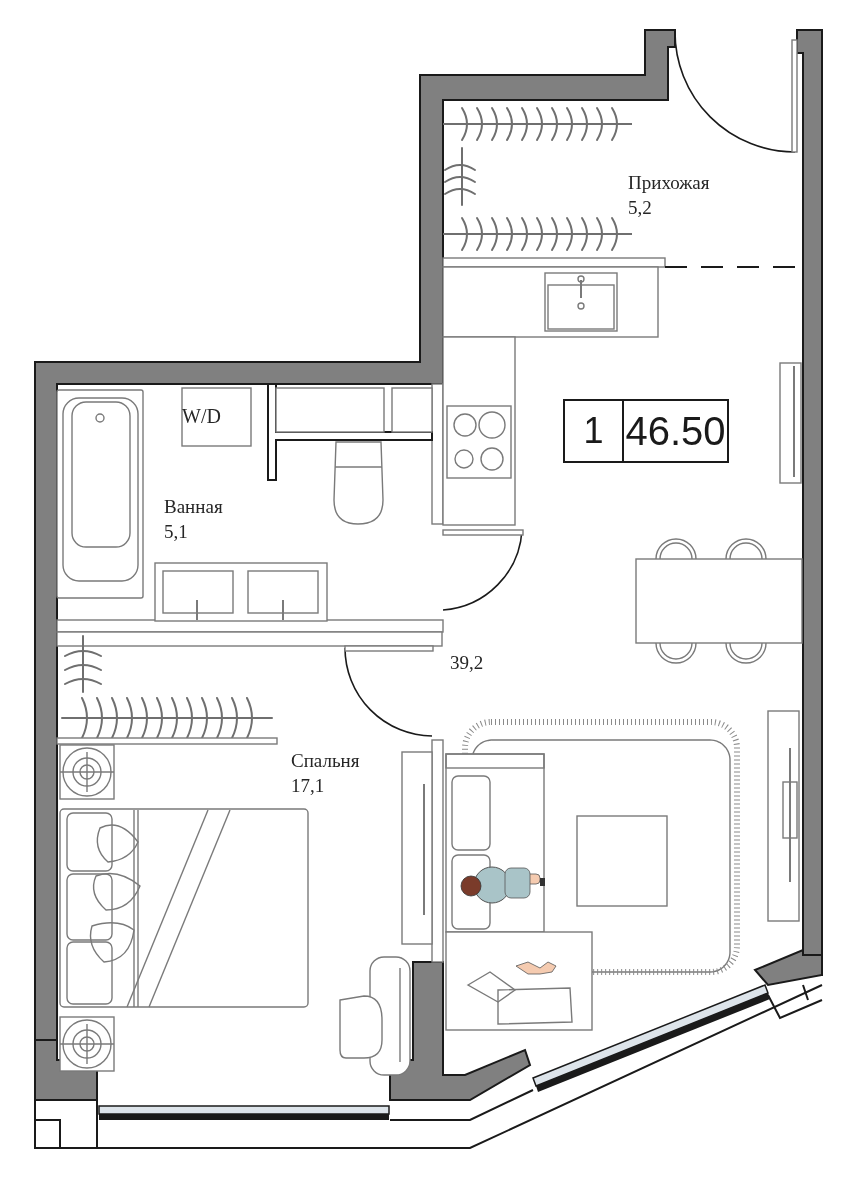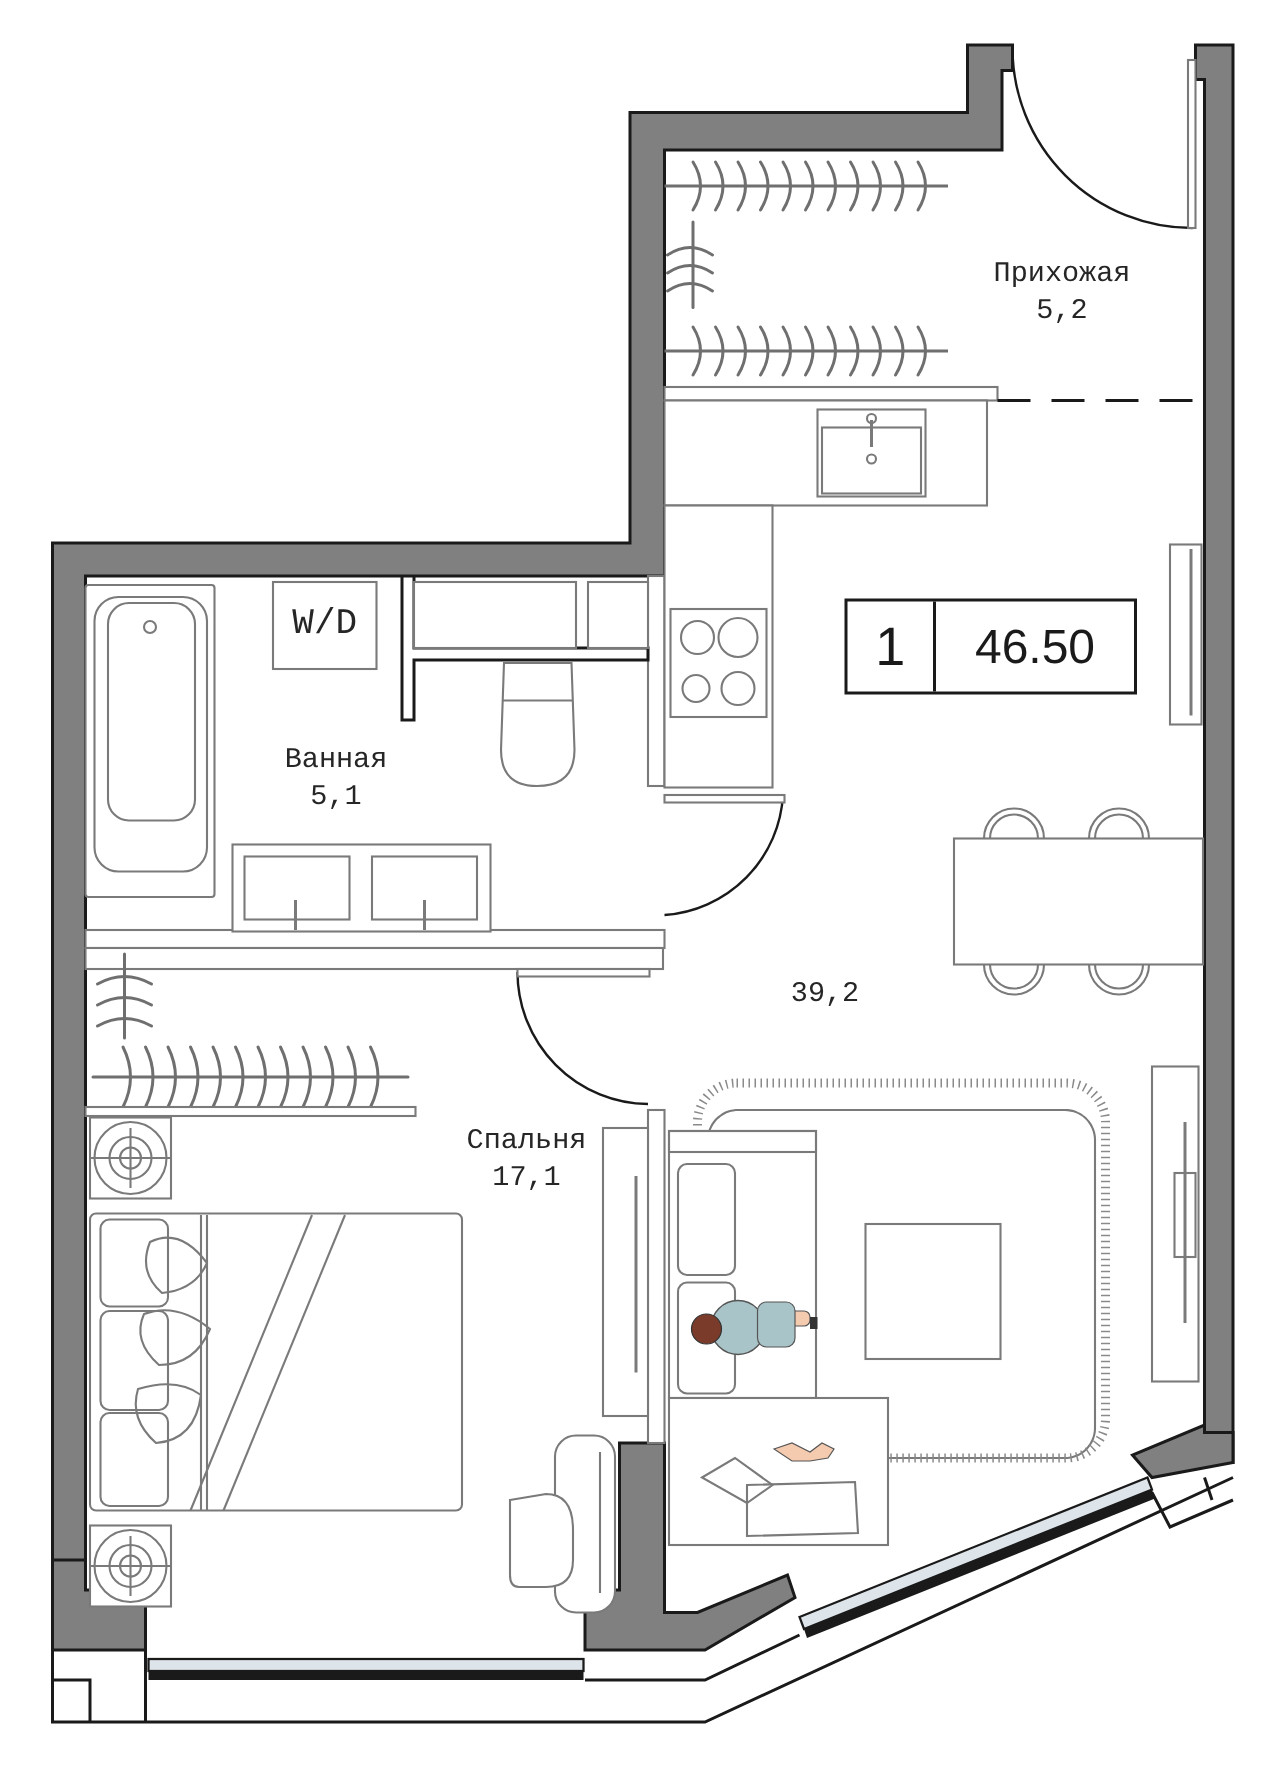--- a/index.html
+++ b/index.html
@@ -5,24 +5,24 @@
   html, body { margin: 0; padding: 0; background: #ffffff; }
   body { width: 858px; height: 1179px; position: relative; overflow: hidden; font-family: "DejaVu Sans", sans-serif; }
   #plan { position: absolute; left: 0; top: 0; width: 858px; height: 1179px; }
   .wall { fill: #808080; stroke: #1a1a1a; stroke-width: 2; }
   .thin { fill: none; stroke: #1a1a1a; stroke-width: 2; }
   .fur { fill: #ffffff; stroke: #7a7a7a; stroke-width: 1.4; }
   .furn { fill: none; stroke: #7a7a7a; stroke-width: 1.4; }
   .hang { fill: none; stroke: #6f6f6f; stroke-width: 2; stroke-linecap: round; }
   .door { fill: none; stroke: #1a1a1a; stroke-width: 1.6; }
   .glass { fill: #dde4ea; stroke: #1a1a1a; stroke-width: 1.5; }
-  .label { position: absolute; text-align: center; color: #262626; font-family: Liberation Mono, monospace; font-size: 19px; line-height: 25px; font-weight: 300; }
+  .label { position: absolute; text-align: left; color: #262626; font-family: Liberation Serif, serif; font-size: 19px; line-height: 25px; font-weight: 300; }
   .badge { position: absolute; left: 563px; top: 399px; height: 60px; display: flex; border: 2px solid #1a1a1a; background: #fff; }
   .badge .rooms { width: 57px; border-right: 2px solid #1a1a1a; display: flex; align-items: center; justify-content: center; font-size: 36px; color: #1a1a1a; font-family: "Liberation Sans", sans-serif; font-weight: 300; }
-  .badge .area { width: 132px; display: flex; align-items: center; justify-content: center; font-size: 32px; color: #1a1a1a; font-family: "Liberation Sans", sans-serif; font-weight: 300; }
+  .badge .area { width: 103px; display: flex; align-items: center; justify-content: center; font-size: 40px; color: #1a1a1a; font-family: "Liberation Sans", sans-serif; font-weight: 300; }
 </style>
 </head>
 <body>
 
 <svg id="plan" viewBox="0 0 858 1179" xmlns="http://www.w3.org/2000/svg">
 
   <g>
 
     <path class="wall" d="M35,362 L35,1060 L57,1060 L57,384 L443,384 L443,100 L668,100 L668,47 L675,47 L675,30 L645,30 L645,75 L420,75 L420,362 Z"></path>
 
@@ -233,18 +233,18 @@
   <div>Ванная</div>
   <div>5,1</div>
 </div>
 <div class="label" style="left:450px; top:650px; width:200px;">
   <div>39,2</div>
 </div>
 <div class="label" style="left:291px; top:748px; width:120px;">
   <div>Спальня</div>
   <div>17,1</div>
 </div>
-<div class="label" style="left:182px; top:404px; width:69px; font-size:24px;">W/D</div>
+<div class="label" style="left:182px; top:404px; width:69px; font-size:20px;">W/D</div>
 
 <div class="badge">
   <div class="rooms">1</div>
   <div class="area">46.50</div>
 </div>
 
 </body></html>

